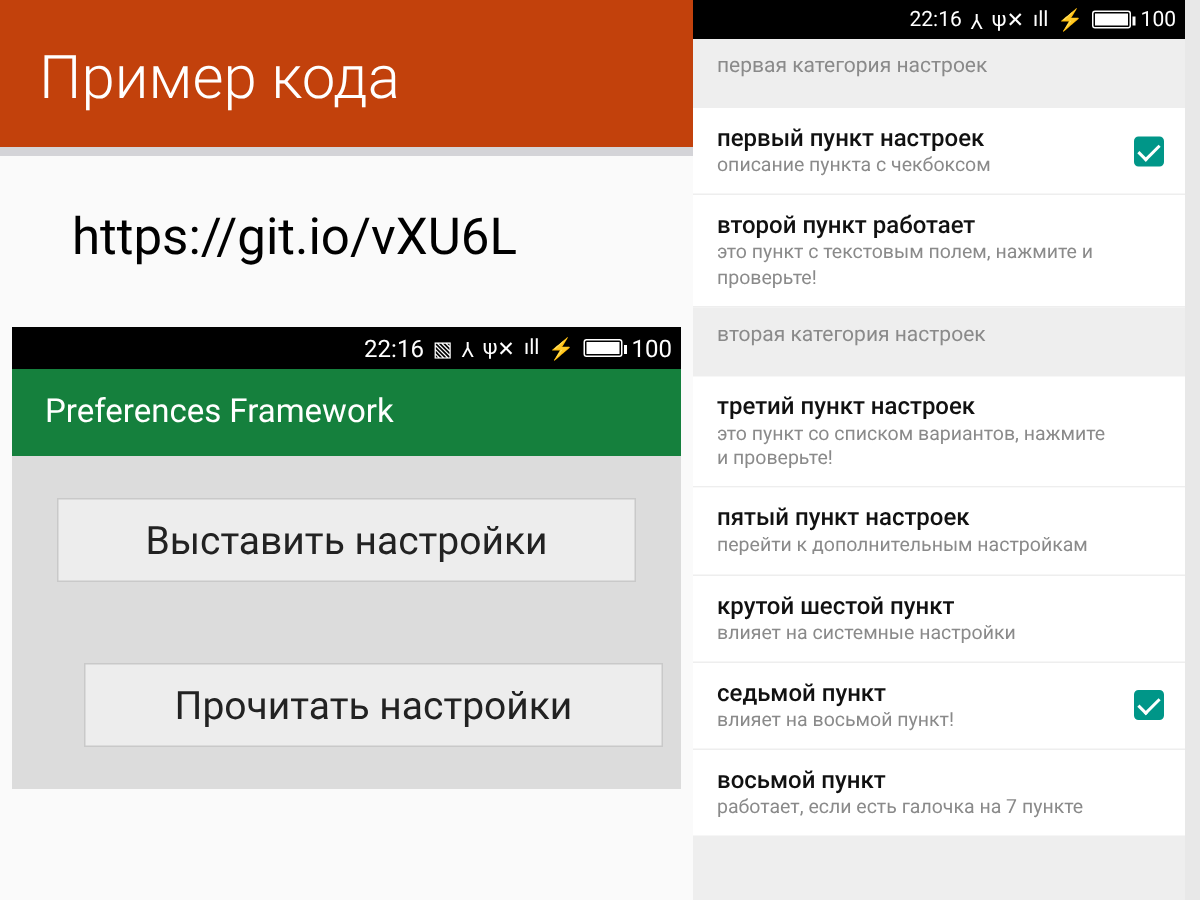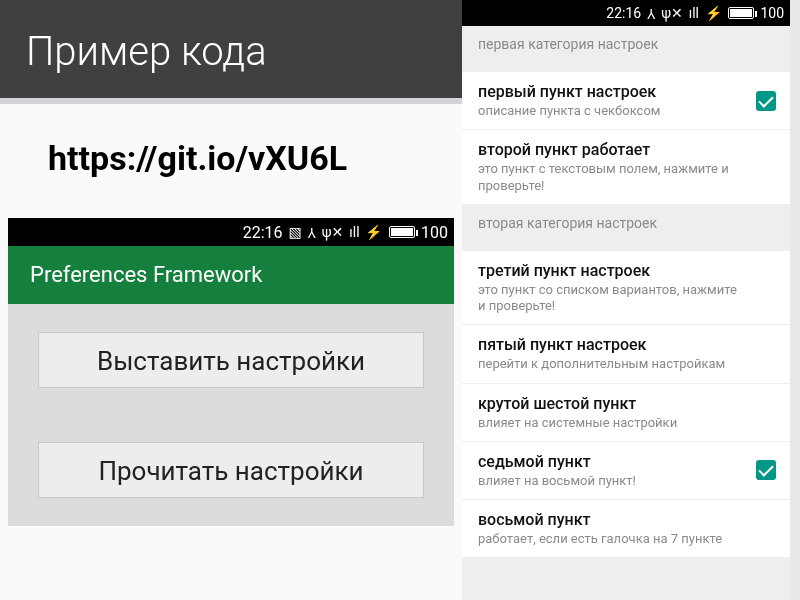--- a/index.html
+++ b/index.html
@@ -12,30 +12,30 @@
   }
 
   
   .slide-left {
     position: absolute; left: 0; top: 0;
     width: 462px; height: 600px;
     background: #fafafa;
   }
   .slide-title-bar {
     height: 104px;
-    background: #404040;
+    background: #c2410c;
     color: #fff;
     font-size: 40px;
     font-weight: 300;
     padding: 28px 0 0 26px;
     border-bottom: 6px solid #d4d4d8;
   }
   .slide-url {
     font-size: 34px;
-    font-weight: 700;
+    font-weight: 400;
     color: #000;
     padding: 34px 0 0 48px;
   }
 
   .left-phone {
     position: absolute;
     left: 8px; top: 218px;
     width: 446px;
     background: #dcdcdc;
   }
@@ -74,21 +74,21 @@
     width: 100%;
     height: 56px;
     background: #ededed;
     border: 1px solid #c9c9c9;
     font-size: 26px;
     color: #222;
     text-align: center;
     line-height: 56px;
     cursor: pointer;
   }
-  .flat-button + .flat-button { margin-top: 54px; }
+  .flat-button + .flat-button { margin-top: 54px; margin-left: 18px; }
 
   
   .right-phone {
     position: absolute;
     left: 462px; top: 0;
     width: 328px; height: 600px;
     background: #eeeeee;
     overflow: hidden;
   }
   .right-phone .android-status-bar { height: 26px; font-size: 14px; }

